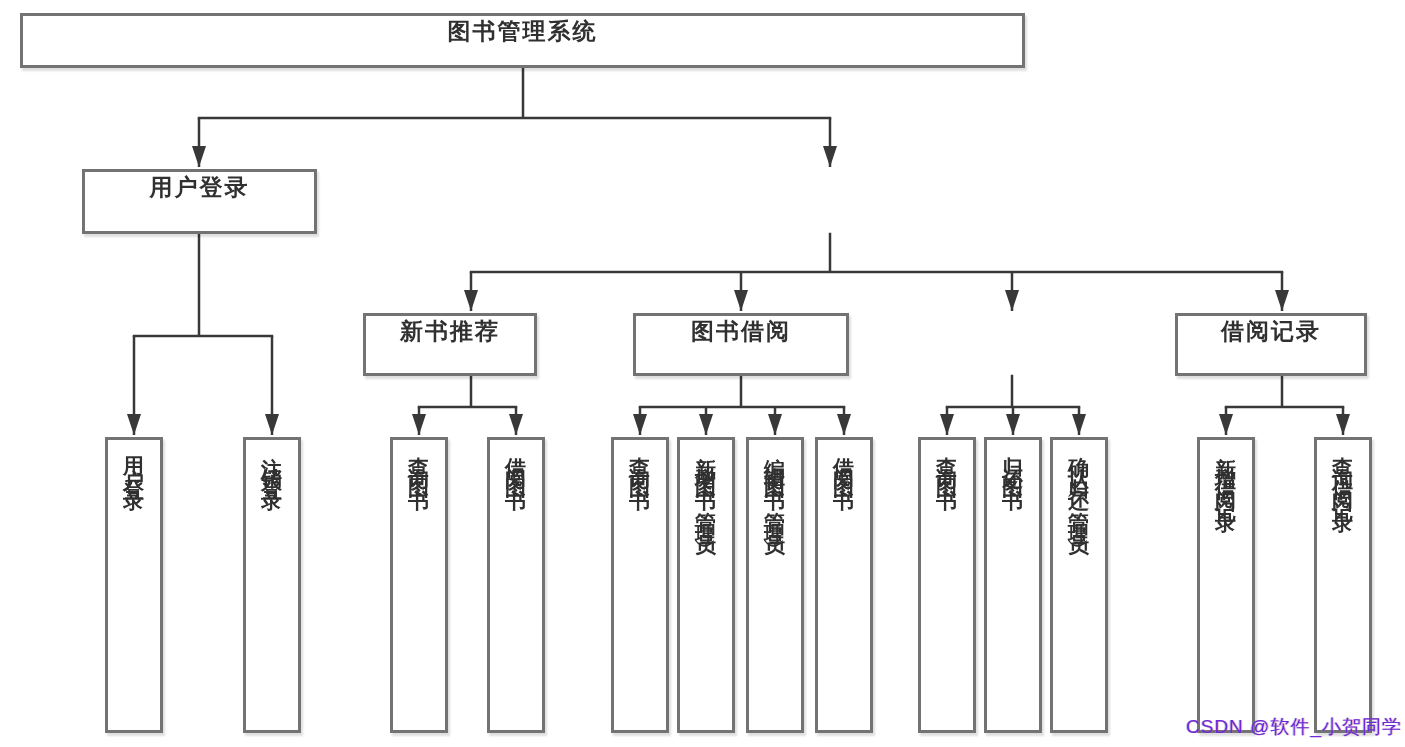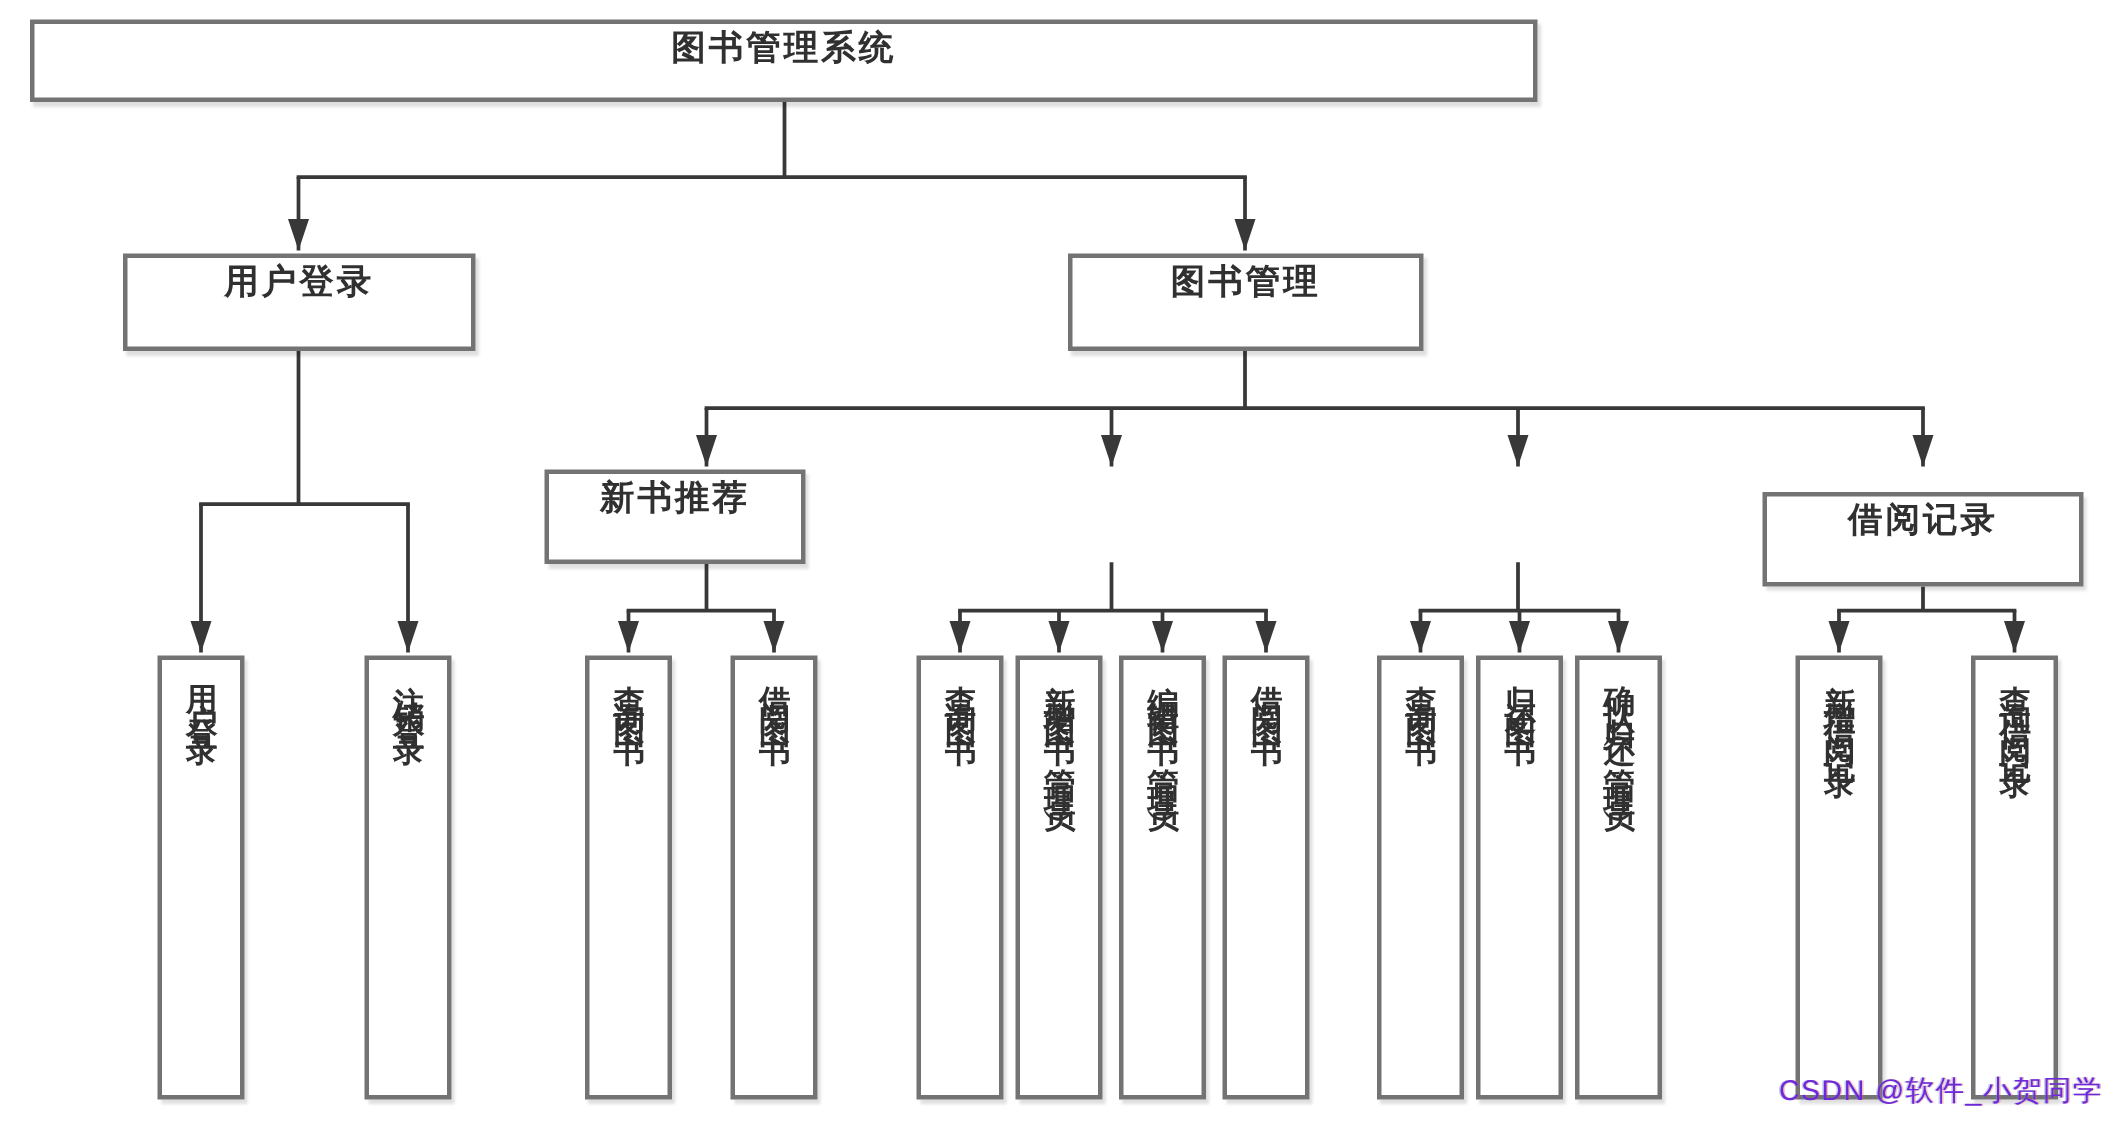--- a/index.html
+++ b/index.html
@@ -131,28 +131,28 @@
     </g>
   </svg>
 
   <div class="node" style="left:20px;top:13px;width:1005px;height:55px;">
     <span class="hlabel">图书管理系统</span>
   </div>
 
   <div class="node" style="left:82px;top:169px;width:235px;height:65px;">
     <span class="hlabel">用户登录</span>
   </div>
-  <div class="node" style="left:712px;top:169px;width:237px;height:65px;">
-    <span class="hlabel">图书管理</span>
-  </div>
 
   <div class="node" style="left:363px;top:313px;width:174px;height:63px;">
     <span class="hlabel">新书推荐</span>
   </div>
-  <div class="node" style="left:1175px;top:328px;width:214px;height:63px;">
+  <div class="node" style="left:633px;top:313px;width:216px;height:63px;">
+    <span class="hlabel">图书借阅</span>
+  </div>
+  <div class="node" style="left:1175px;top:313px;width:192px;height:63px;">
     <span class="hlabel">借阅记录</span>
   </div>
 
   <div class="node" style="left:105px;top:437px;width:58px;height:296px;">
     <span class="vlabel">用户登录</span>
   </div>
   <div class="node" style="left:243px;top:437px;width:58px;height:296px;">
     <span class="vlabel">注销登录</span>
   </div>
 

